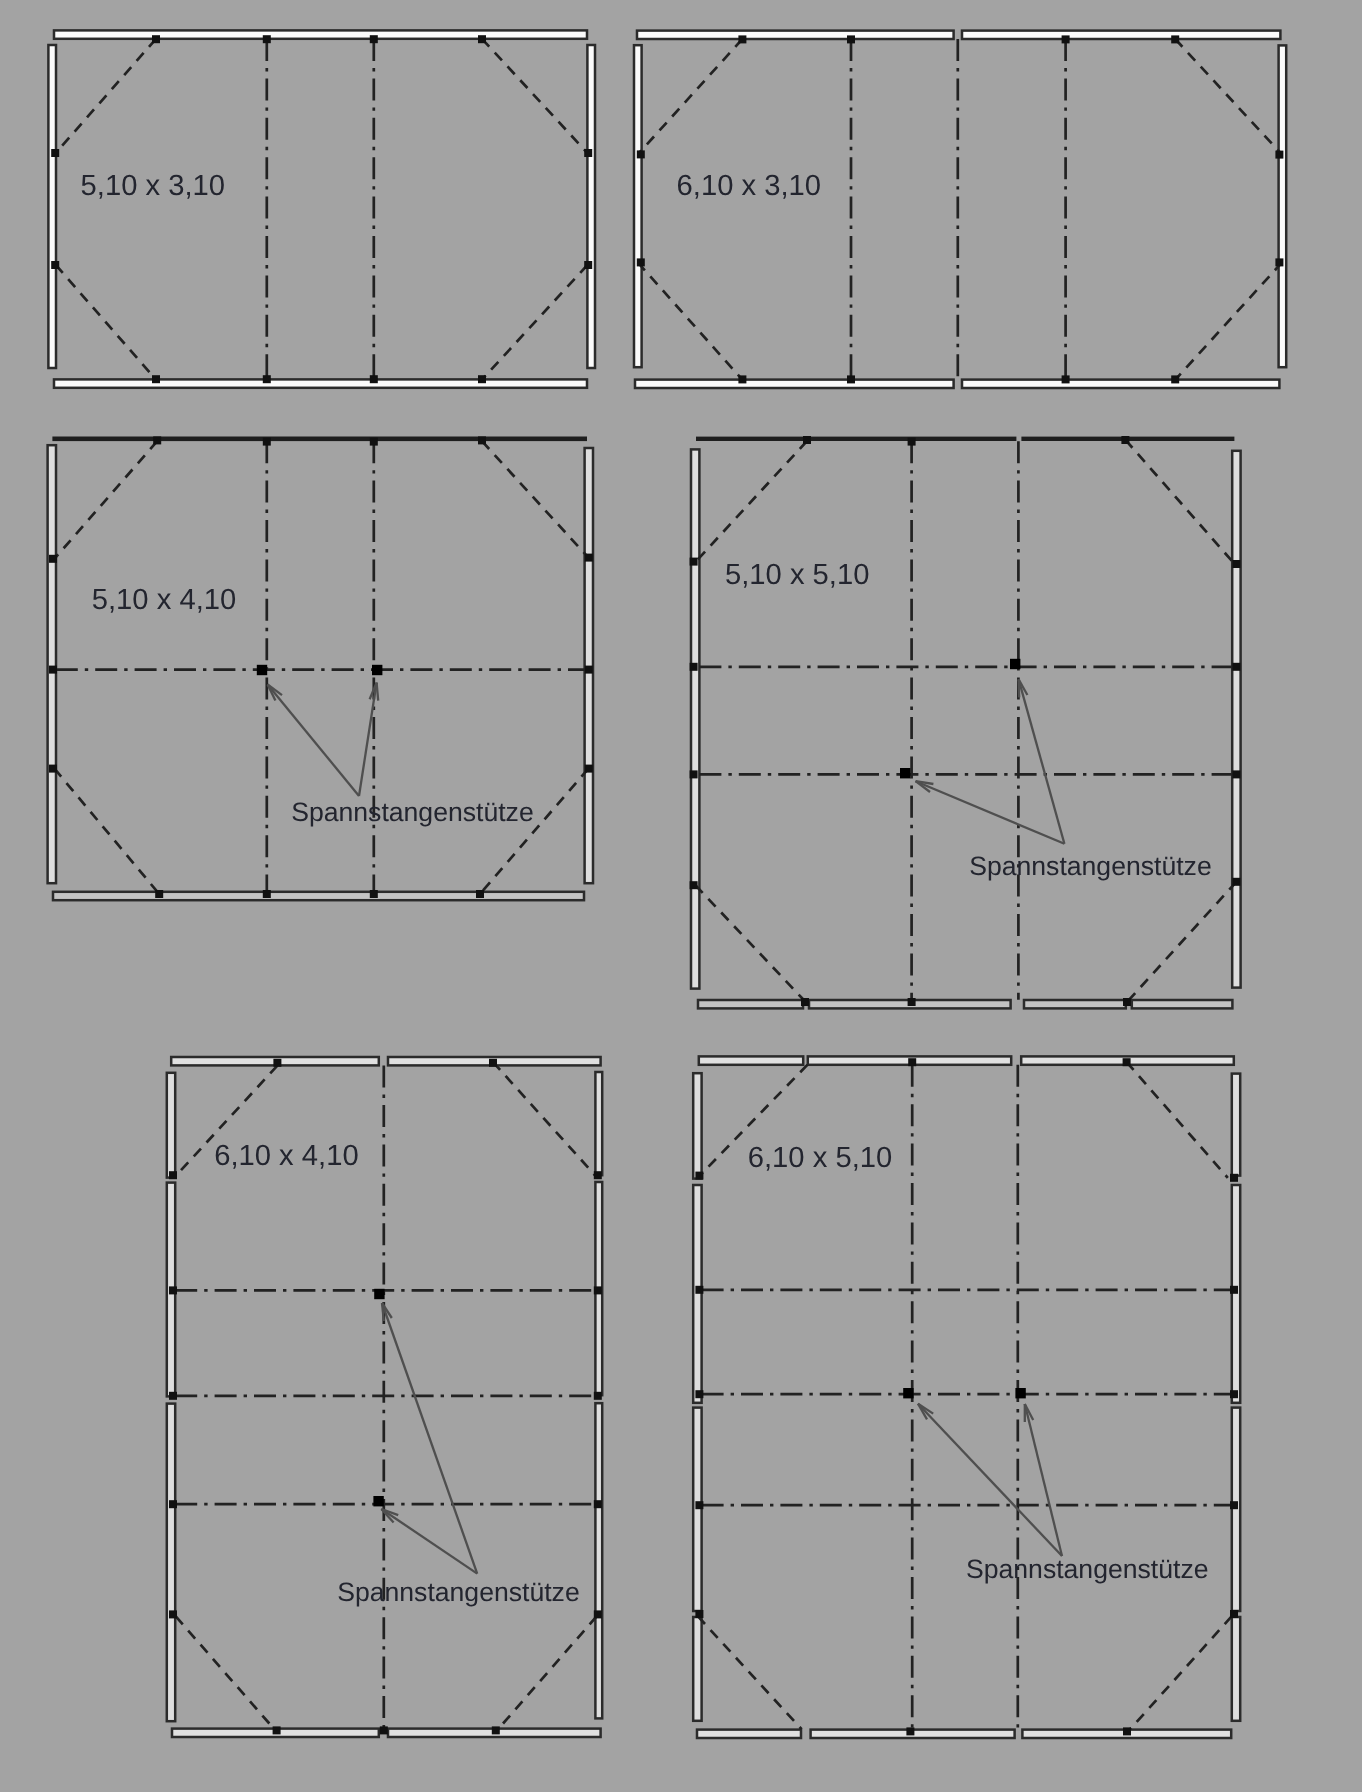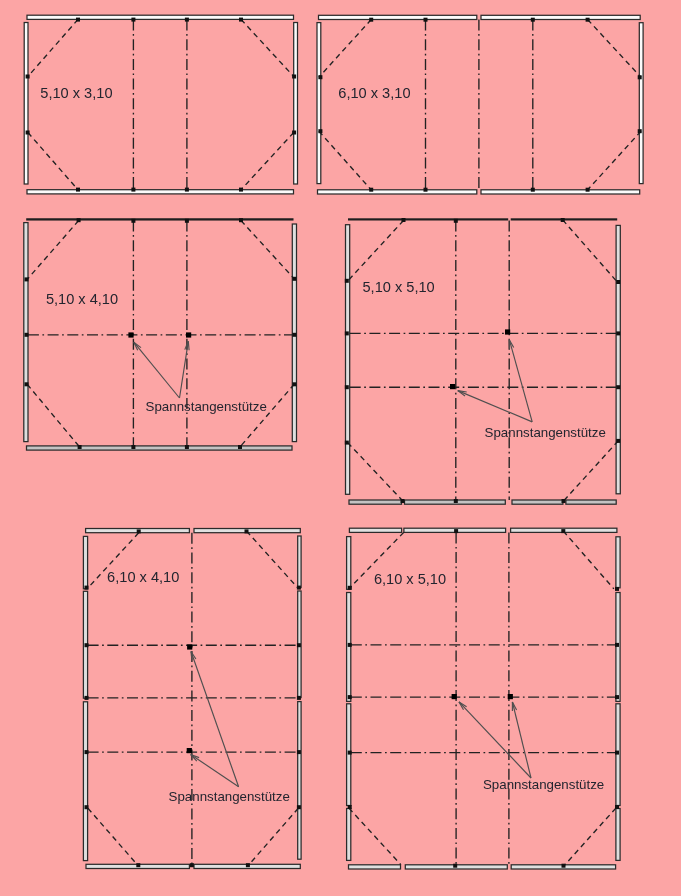--- a/index.html
+++ b/index.html
@@ -1,17 +1,17 @@
 <!DOCTYPE html>
 <html><head>
 <meta charset="utf-8">
 <title>Aufbauanleitung</title>
 <style>
 html,body{margin:0;padding:0;background:#ffffff;}
-#page{width:681px;height:896px;position:relative;background:#fca5a5;overflow:hidden;text-align:right;}
+#page{width:681px;height:896px;position:relative;background:#a3a3a3;overflow:hidden;text-align:right;}
 svg{display:block;}
 text{font-family:"Liberation Sans",sans-serif;}
 </style>
 </head>
 <body>
 <div id="page">
 <svg width="681" height="896" viewBox="0 0 681 896">
 
 <g>
 

